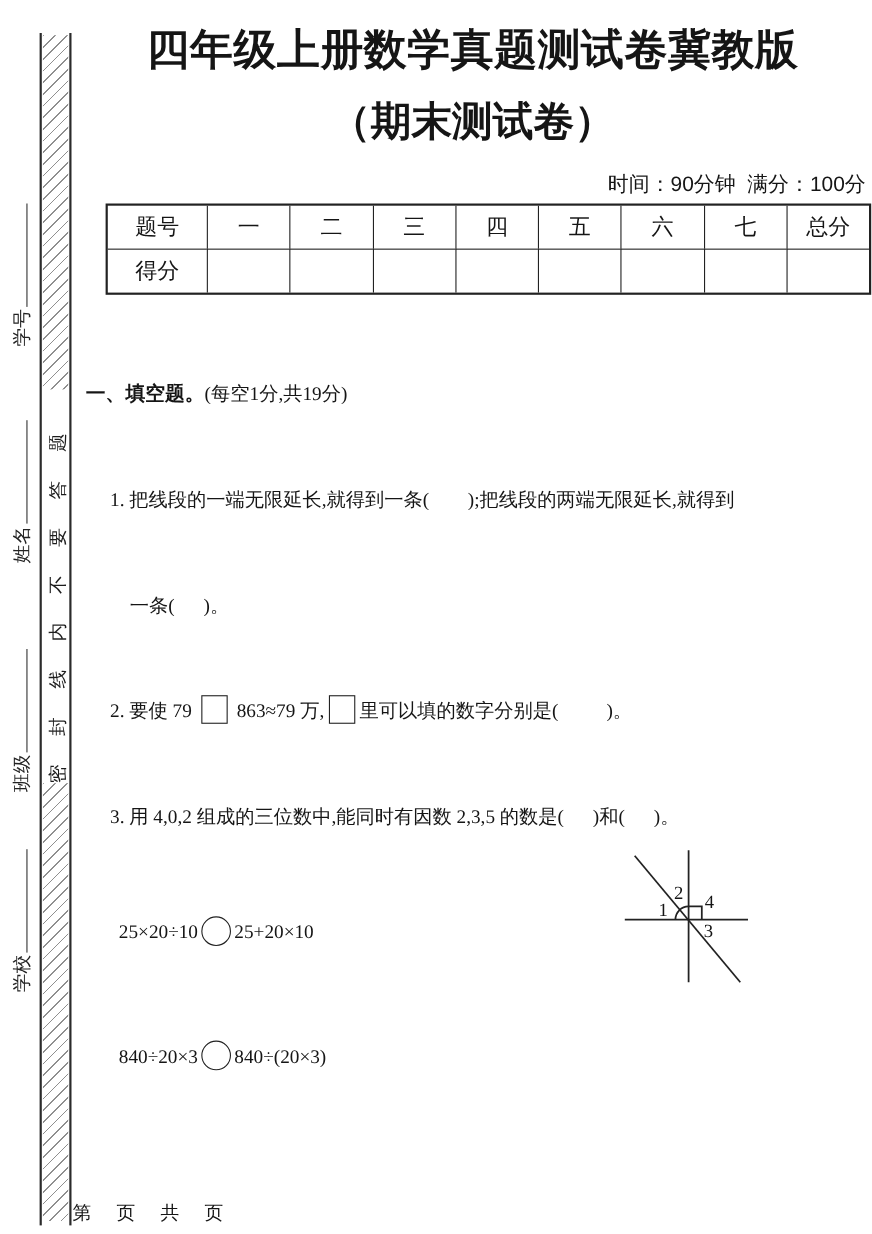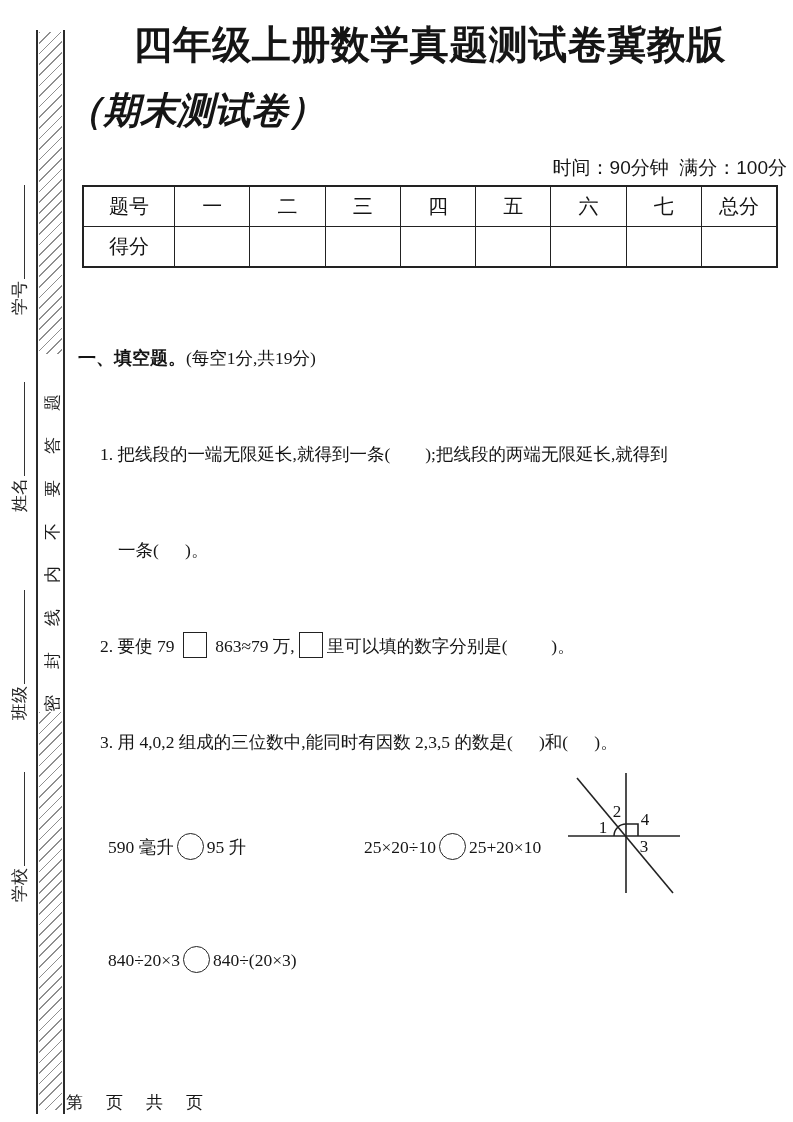--- a/index.html
+++ b/index.html
@@ -16,27 +16,27 @@
   .hatch.bot{top:712px;height:398px;}
   .strip-text{position:absolute;left:41px;top:712px;transform:rotate(-90deg);transform-origin:0 0;
               white-space:nowrap;font-size:17px;letter-spacing:26px;color:#1c1c1c;}
   .seal-field{position:absolute;left:8px;transform:rotate(-90deg);transform-origin:0 0;
               display:flex;align-items:baseline;white-space:nowrap;font-size:17px;color:#222;}
   .seal-field .ln{display:inline-block;width:94px;height:14px;border-bottom:1.6px solid #333;margin-left:2px;}
 
   
   .title{position:absolute;left:66px;right:0;top:18px;text-align:center;
          font-family:"Liberation Sans",sans-serif;font-weight:900;font-size:39px;letter-spacing:0.5px;}
-  .subtitle{position:absolute;left:66px;right:0;top:86px;text-align:left;
-            font-family:"Liberation Sans",sans-serif;font-weight:800;font-size:37px;font-style:italic;}
+  .subtitle{position:absolute;left:66px;right:0;top:86px;text-align:center;
+            font-family:"Liberation Sans",sans-serif;font-weight:800;font-size:37px;}
   .info{position:absolute;top:155px;right:6px;font-family:"Liberation Sans",sans-serif;
         font-size:19px;font-weight:500;white-space:pre-wrap;}
 
   
-  .score-table{position:absolute;left:82px;top:185px;width:692px;border:2px solid #222;
+  .score-table{position:absolute;left:96px;top:185px;width:692px;border:2px solid #222;
                display:grid;grid-template-columns:90px repeat(8,1fr);font-size:20px;}
   .st-cell{height:39px;display:flex;align-items:center;justify-content:center;
            border-left:1.5px solid #222;border-top:1.5px solid #222;}
   .st-cell.c1{border-left:none;}
   .st-cell.r1{border-top:none;}
 
   
   .content{position:absolute;left:78px;top:278px;width:712px;font-size:17.5px;line-height:32px;
            white-space:pre-wrap;}
   .line{min-height:32px;}
@@ -112,21 +112,20 @@
     <div class="st-cell"></div>
   </div>
 
   <div class="content">
     <div class="line sec"><span>一、填空题。</span><span class="note">(每空1分,共19分)</span></div>
     <div class="line num rich">1. 把线段的一端无限延长,就得到一条(        );把线段的两端无限延长,就得到</div>
     <div class="line cont rich">一条(      )。</div>
     <div class="line num rich">2. 要使 79 <span class="bbox"></span> 863≈79 万,<span class="bbox"></span>里可以填的数字分别是(          )。</div>
     <div class="line num rich">3. 用 4,0,2 组成的三位数中,能同时有因数 2,3,5 的数是(      )和(      )。</div>
     <div class="cmp">
-      <span class="c1 rich">590 毫升<span class="bcirc"></span>95 升</span>
       <span class="rich">25×20÷10<span class="bcirc"></span>25+20×10</span>
     </div>
     <div class="cmp">
       <span class="rich">840÷20×3<span class="bcirc"></span>840÷(20×3)</span>
     </div>
     
     
     
     
     

